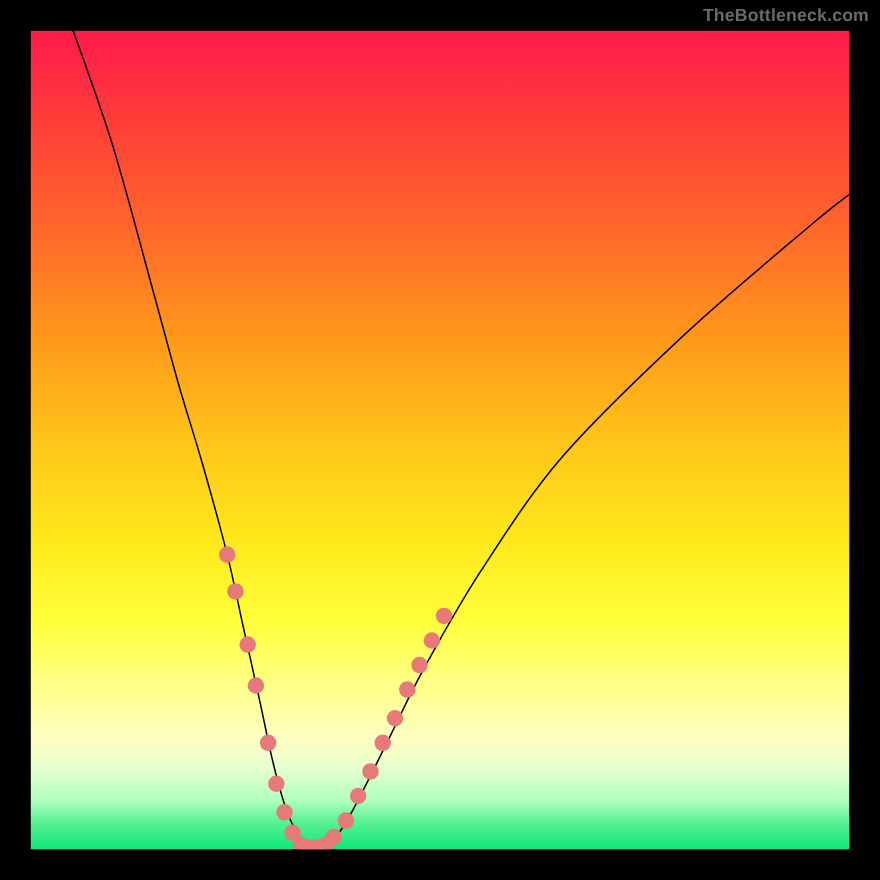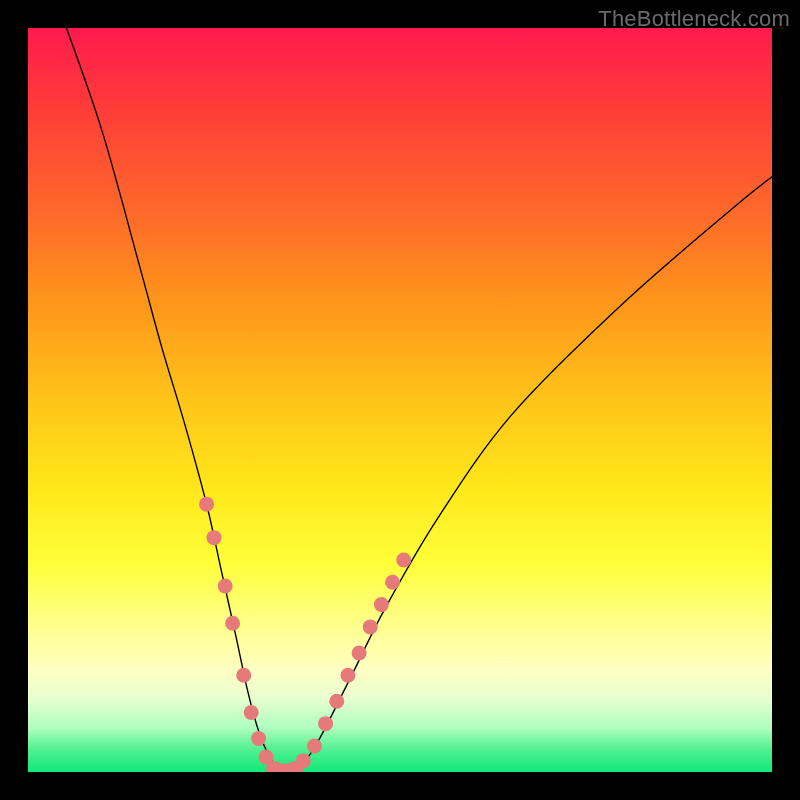--- a/index.html
+++ b/index.html
@@ -29,24 +29,24 @@
       #e8ffd0 90%,
       #b0ffc0 94%,
       #50f090 97%,
       #10e878 100%);
   }
   .watermark {
     position: absolute;
     top: 6px;
     right: 10px;
     font-family: Arial, Helvetica, sans-serif;
-    font-size: 22px;
+    font-size: 16px;
     color: #6a6a6a;
     letter-spacing: 0.2px;
-    font-weight: 400;
+    font-weight: 700;
   }
   svg.curve {
     position: absolute;
     left: 0;
     top: 0;
     width: 744px;
     height: 744px;
   }
   .curve path { stroke: #000; stroke-width: 1.4; fill: none; }
   .markers circle { fill: #e67a7a; stroke: none; }

